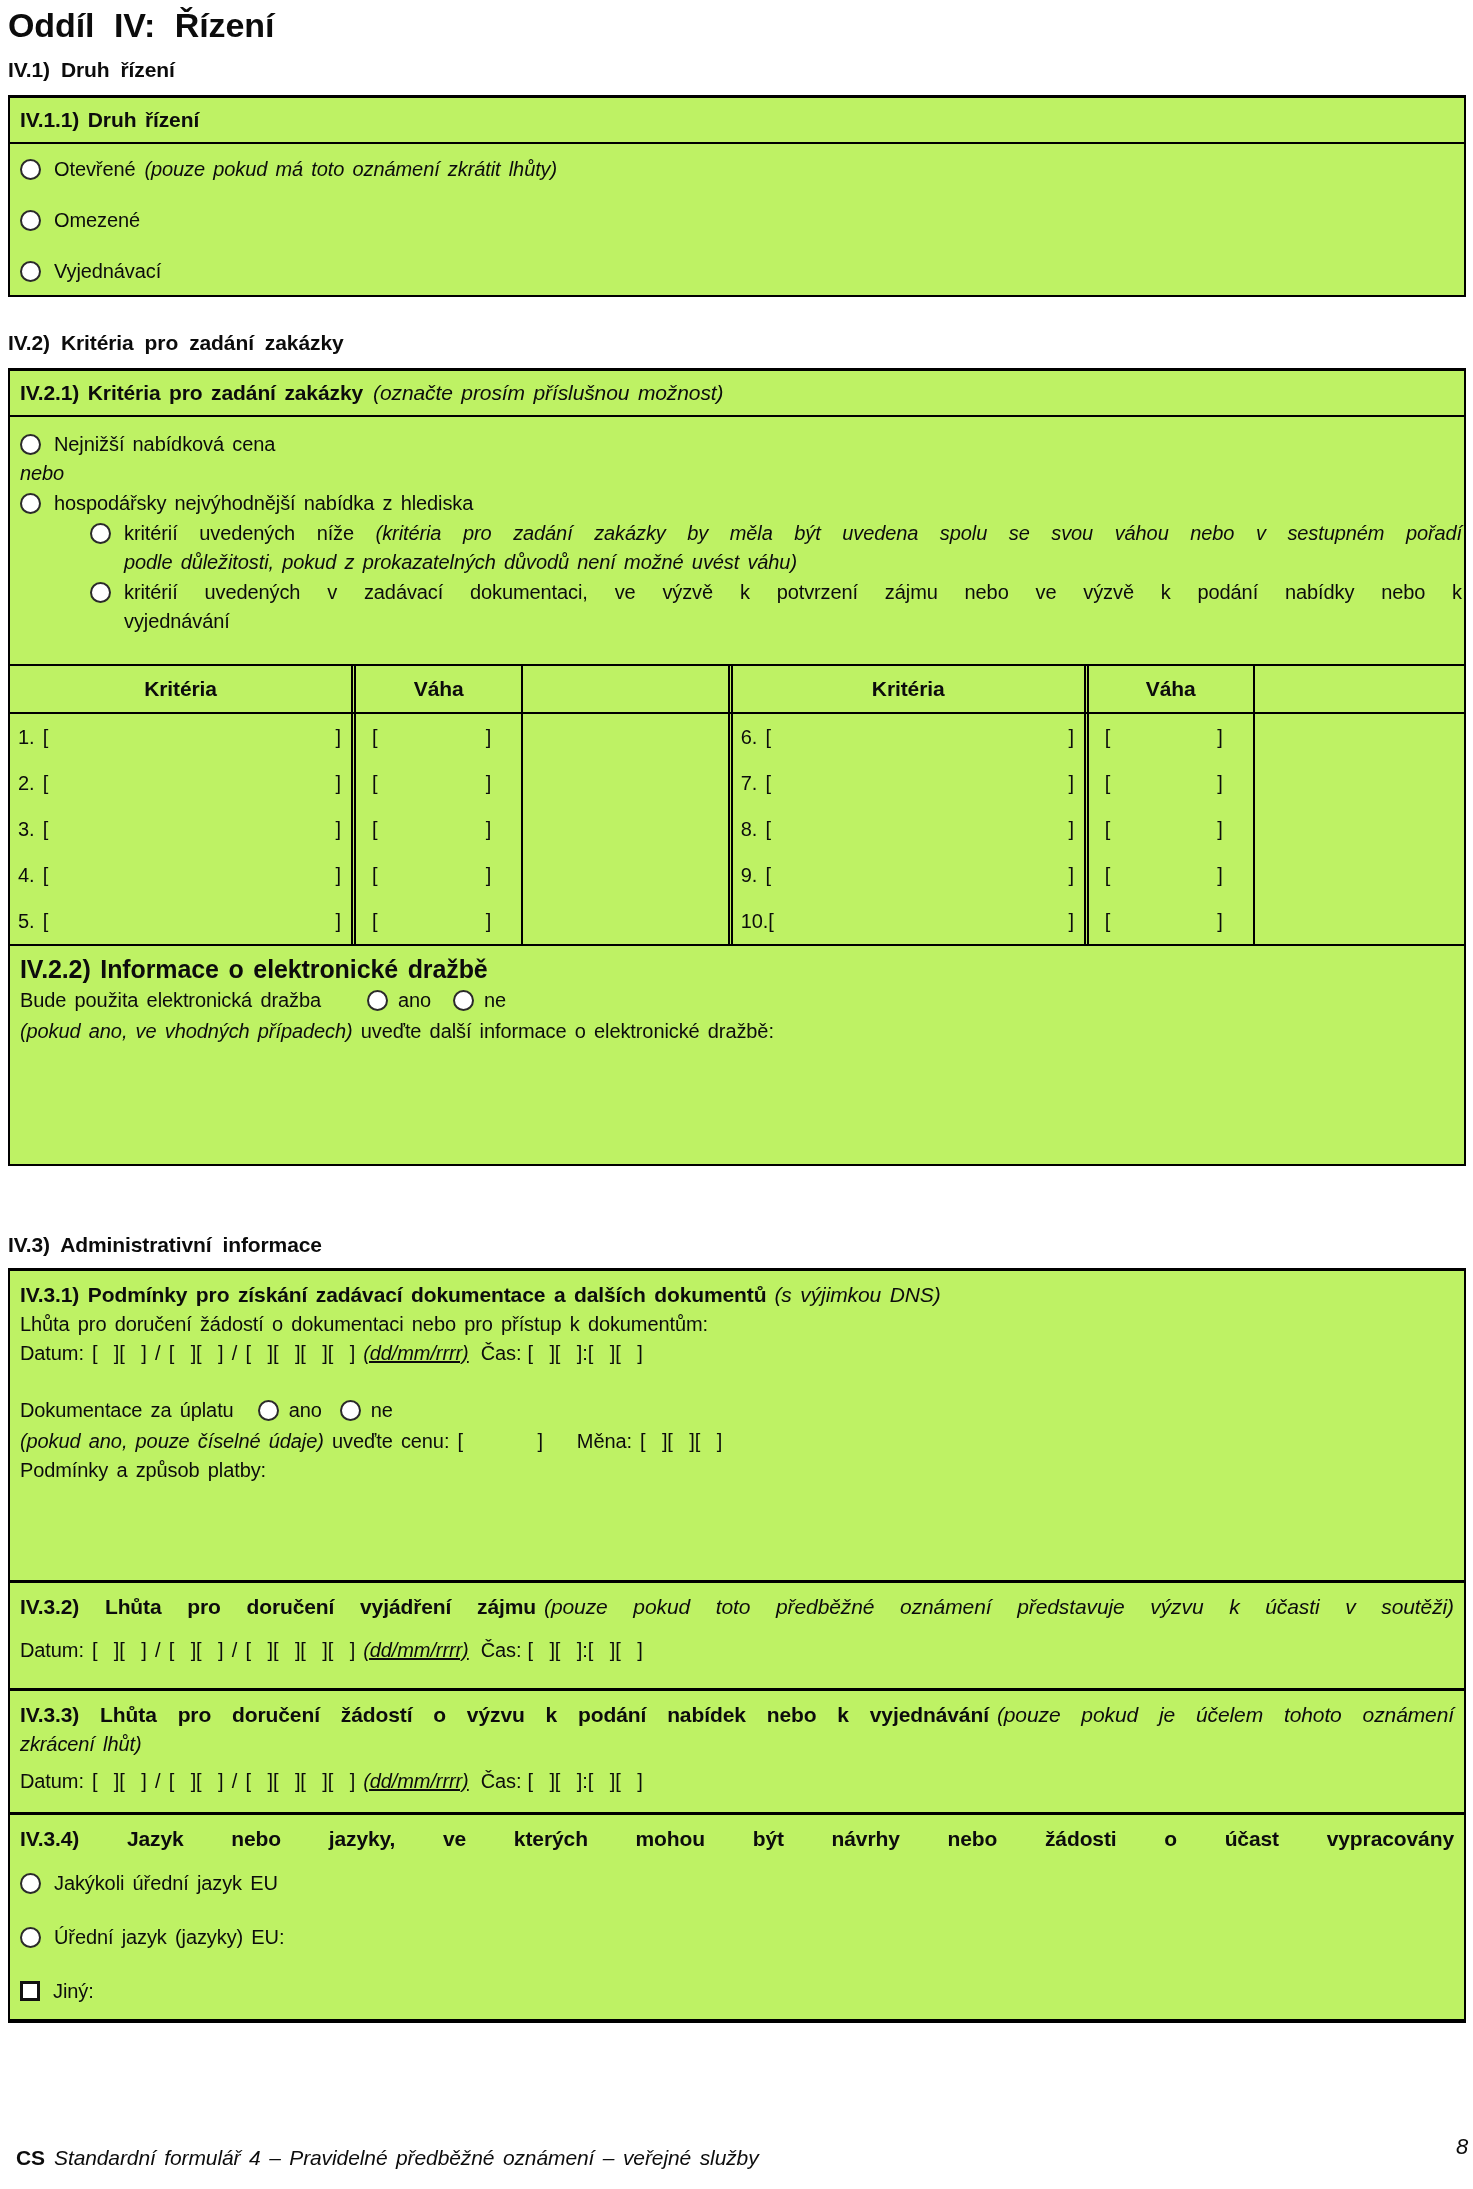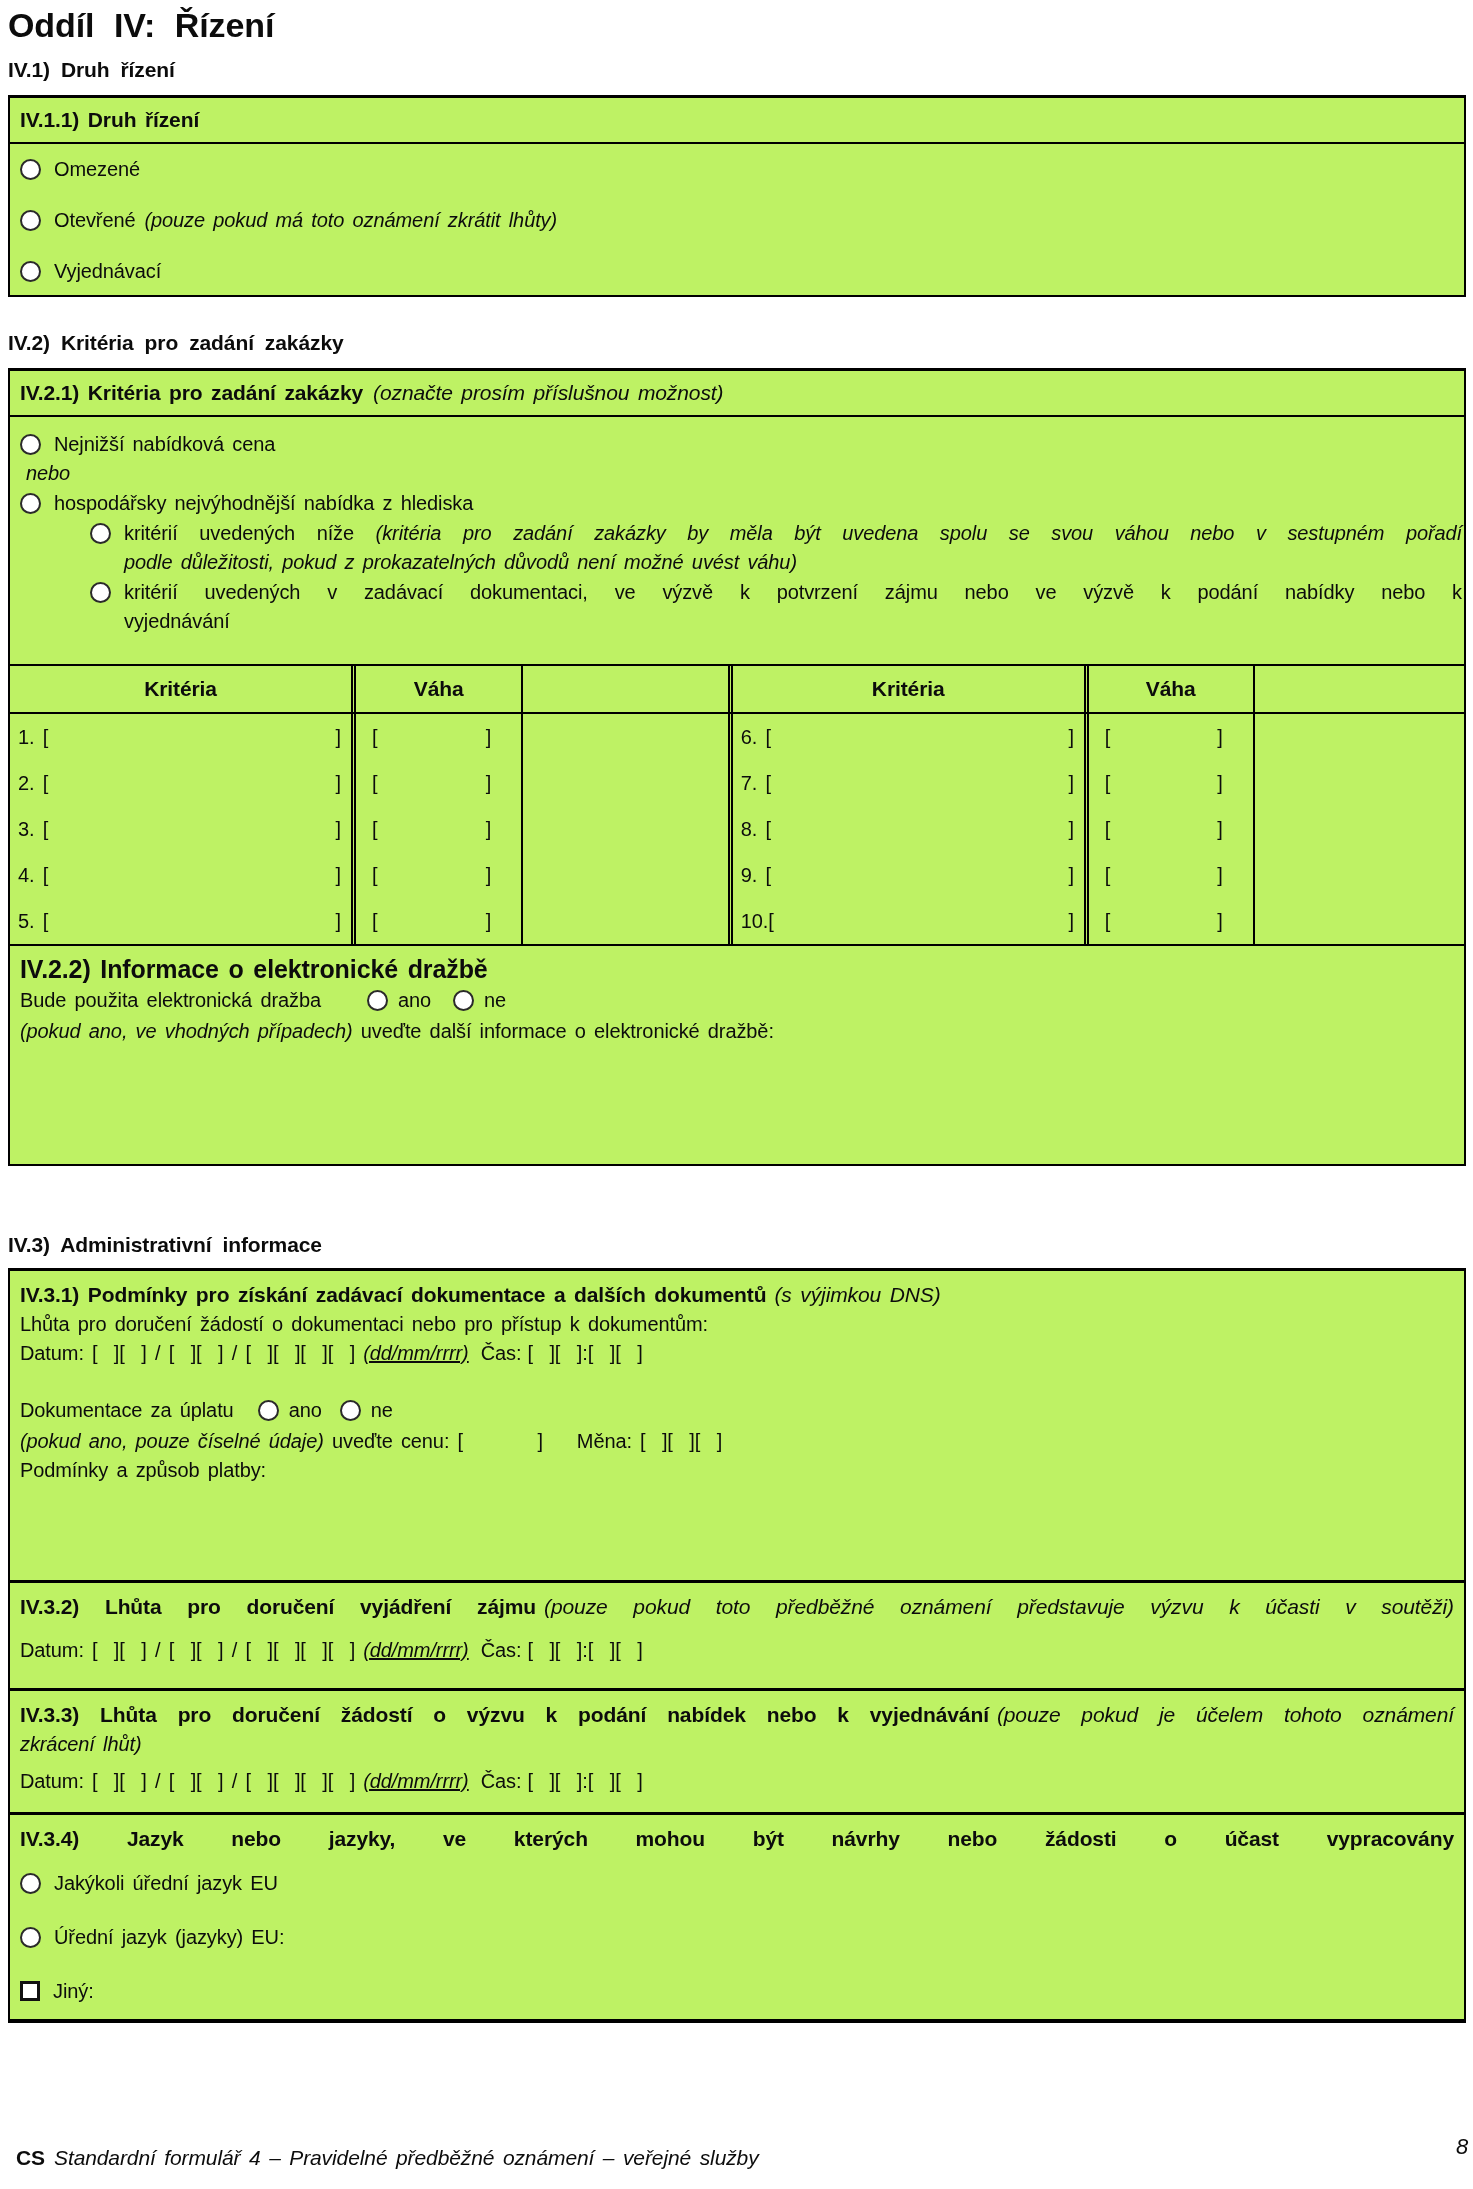--- a/index.html
+++ b/index.html
@@ -24,21 +24,21 @@
   .box-hdr .b{margin-right:10px;}
   .radio{display:inline-block;width:21px;height:21px;border:2px solid #2a2a2a;border-radius:50%;box-sizing:border-box;flex:none;vertical-align:-4px;background:#fff;}
   .checkbox{display:inline-block;width:20px;height:20px;border:3px solid #111;box-sizing:border-box;flex:none;background:#fff;}
   .opt{display:flex;align-items:center;padding-left:10px;}
   .opt .radio,.opt .checkbox{margin-right:13px;}
   .opt .note{margin-left:9px;}
   .box1 .opt{height:51px;}
   
   .optarea{height:235px;padding:12px 0 0 0;overflow:hidden;}
   .optarea .opt{height:30px;}
-  .nebo{padding-left:16px;line-height:29px;}
+  .nebo{padding-left:10px;line-height:29px;}
   .subopt{position:relative;padding-left:114px;padding-right:2px;line-height:29px;margin-top:1px;}
   .subopt .radio{position:absolute;left:80px;top:4px;}
   .jlast{text-align:justify;text-align-last:justify;}
   
   .ctable{border-top:2px solid #000;}
   .trow{display:grid;grid-template-columns:23.8% 11.5% 14.4% 24.5% 11.4% 14.4%;}
   .thead{height:46px;border-bottom:2px solid #000;}
   .tdata{height:46px;}
   .tc{box-sizing:border-box;display:flex;align-items:center;}
   .tc.c1,.tc.c4{border-right:5px double #000;}
@@ -89,26 +89,26 @@
   <h1>Oddíl IV: Řízení</h1>
 
   <h2 class="h2-iv1">IV.1) Druh řízení</h2>
 
   <section class="box box1">
     <div class="box-hdr">
       <span class="b">IV.1.1) Druh řízení</span>
     </div>
     <div class="opt">
       <span class="radio"></span>
-      <span>Omezené</span>
+      <span>Otevřené</span>
+      <span class="it note">(pouze pokud má toto oznámení zkrátit lhůty)</span>
     </div>
     <div class="opt">
       <span class="radio"></span>
-      <span>Otevřené</span>
-      <span class="it note">(pouze pokud má toto oznámení zkrátit lhůty)</span>
+      <span>Omezené</span>
     </div>
     <div class="opt">
       <span class="radio"></span>
       <span>Vyjednávací</span>
     </div>
   </section>
 
   <h2 class="h2-iv2">IV.2) Kritéria pro zadání zakázky</h2>
 
   <section class="box box2">

